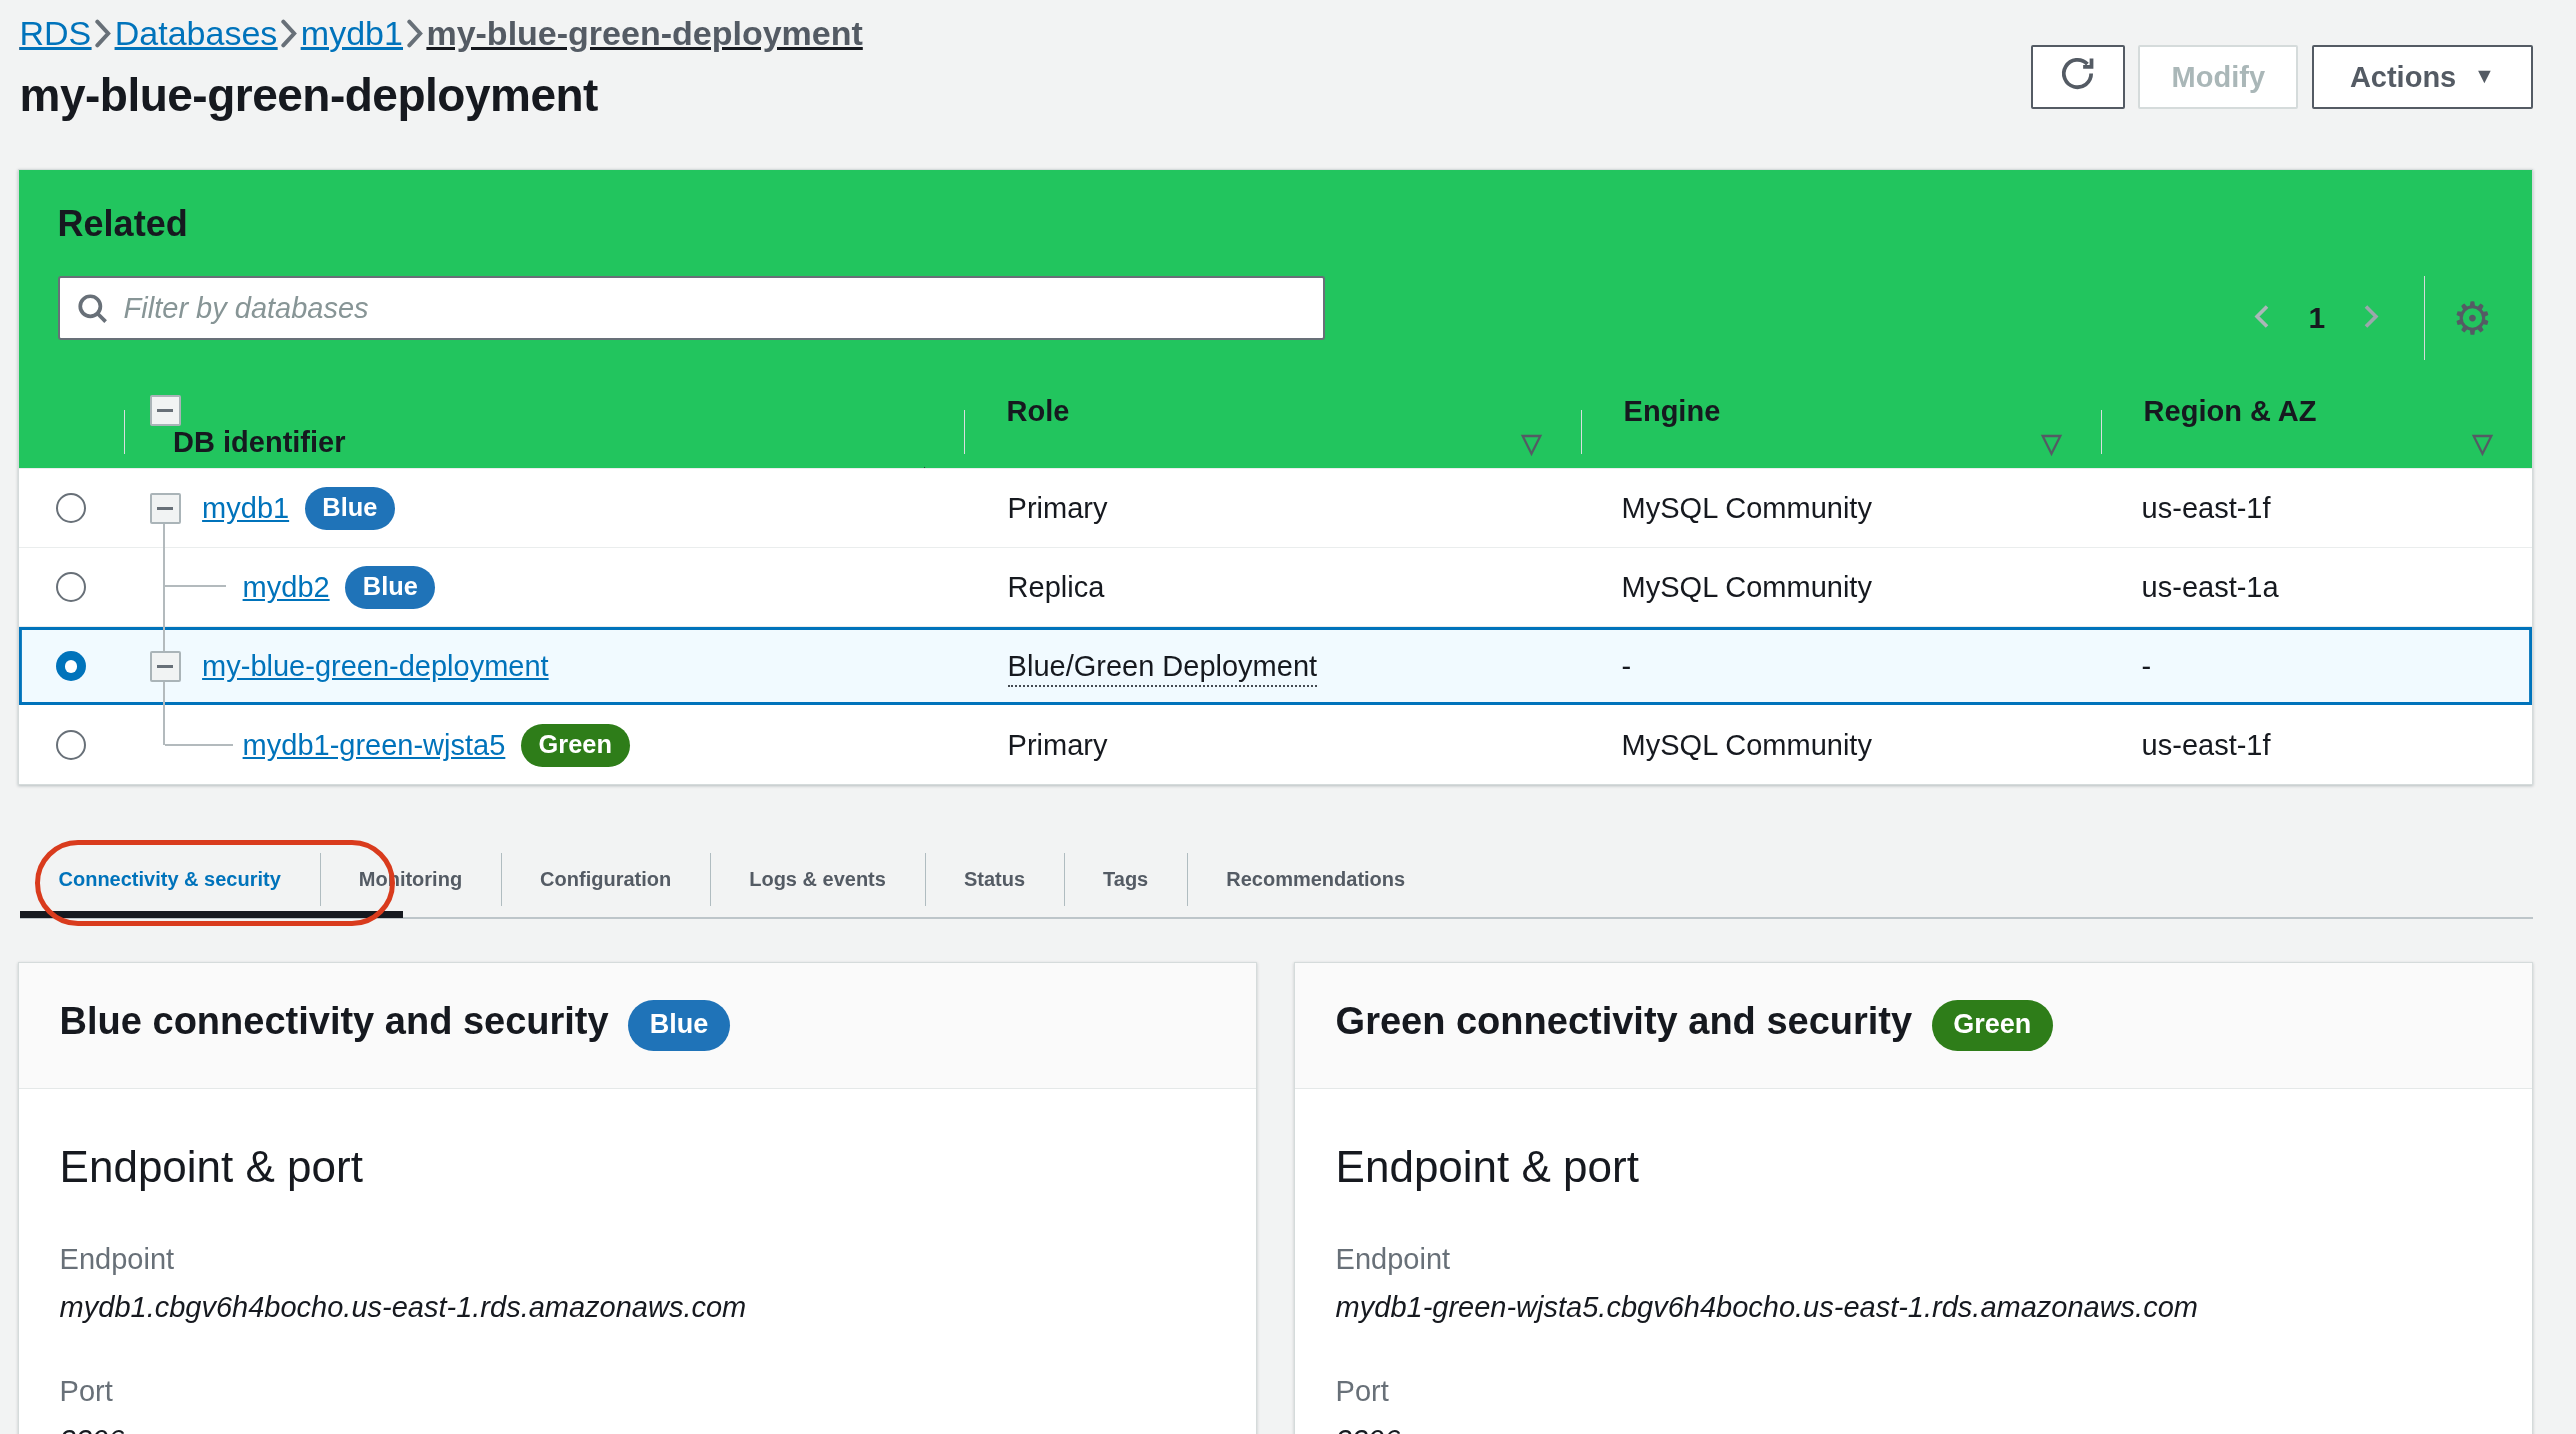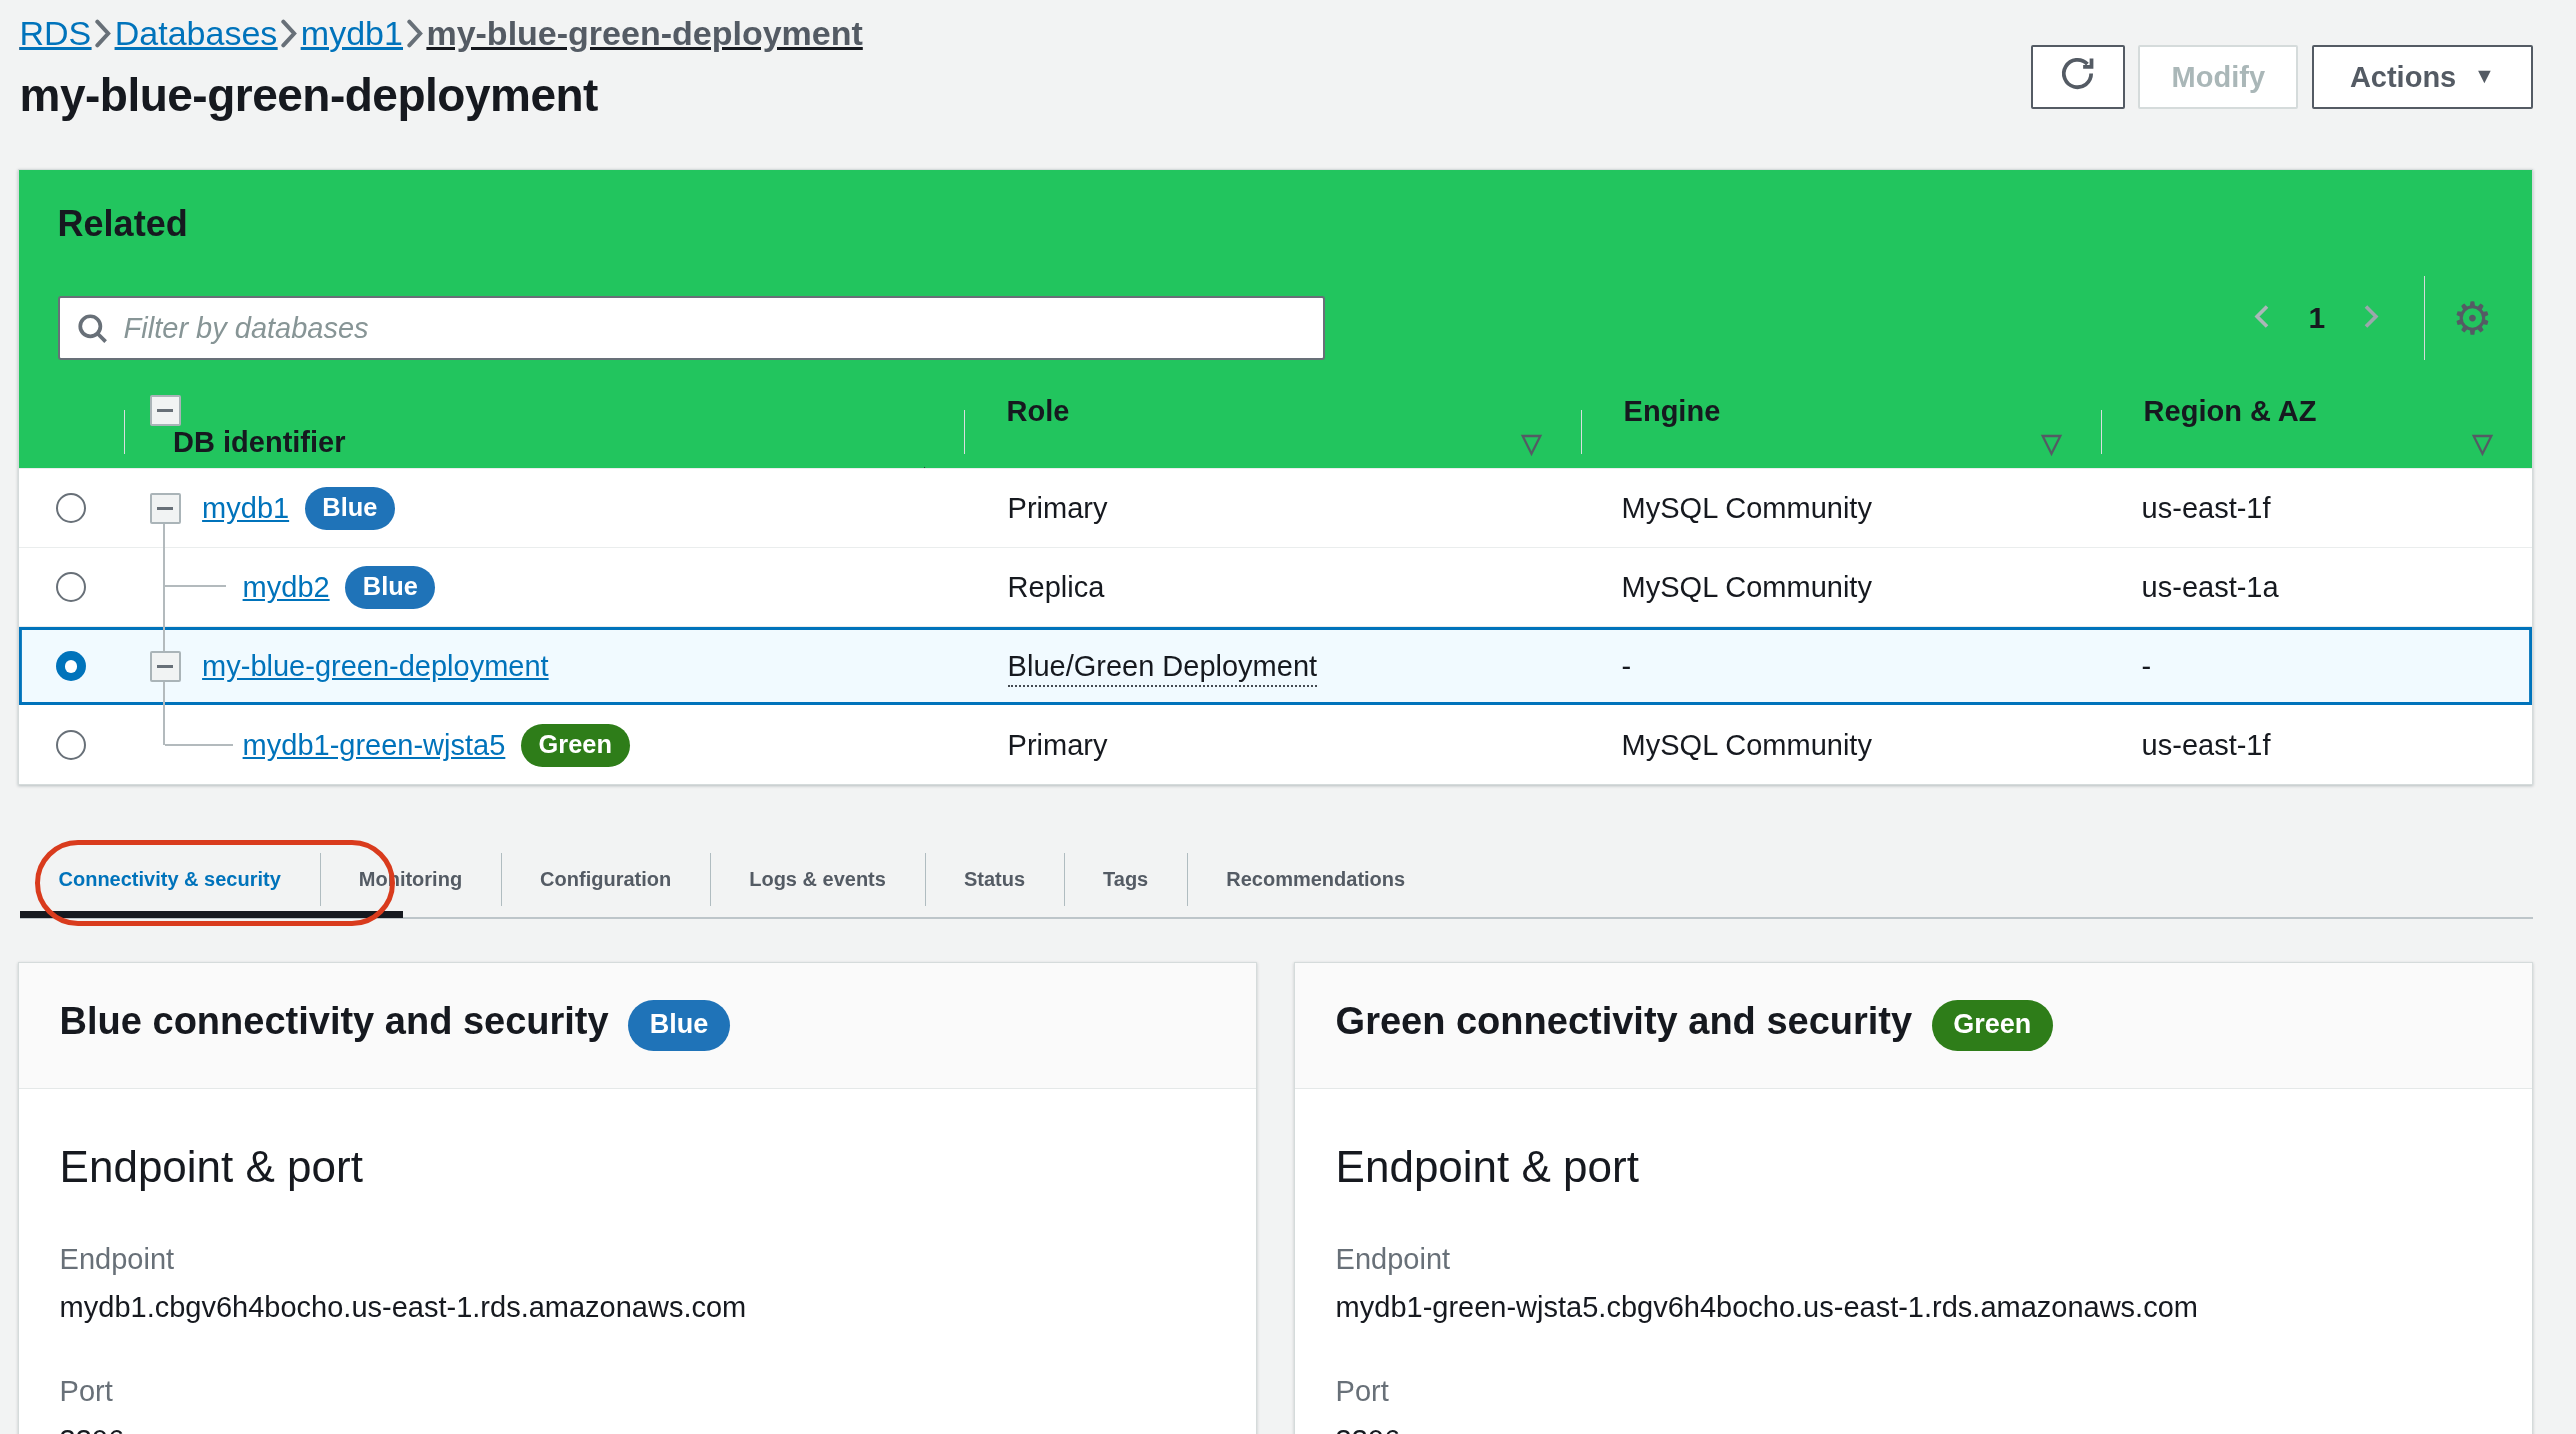--- a/index.html
+++ b/index.html
@@ -31,21 +31,21 @@
   .btn-actions { width:221px; gap:17.6px; }
   .caret { font-size:21.5px; line-height:1; }
 
   
   .card {
     width:2515px; margin:47px 0 0 17.6px; background:#22c55e;
     border:1px solid #d5dbdb; box-shadow:0 1px 2.9px rgba(0,28,36,.25);
   }
   .card-head { padding:19.5px 39px 35px; }
   h2.card-title { font-size:36px; font-weight:700; margin:13.7px 0 31px; }
-  .filter-row { display:flex; align-items:flex-end; justify-content:space-between; }
+  .filter-row { display:flex; align-items:flex-start; justify-content:space-between; }
   .search-box { position:relative; width:1267px; }
   .search-box input {
     width:100%; height:64px; border:2px solid #687078; border-radius:2.9px; background:#fff;
     font-family:inherit; font-size:29px; padding:0 19.5px 0 64px; color:#16191f; outline:none;
   }
   .search-box input::placeholder { color:#879596; font-style:italic; }
   .search-glyph { position:absolute; left:17.6px; top:14.7px; }
   .pager { display:flex; align-items:center; }
   .page-btn { background:none; border:none; cursor:pointer; padding:5.9px; display:flex; align-items:center; }
   .page-num { font-size:30px; font-weight:700; margin:0 25.4px; }
@@ -115,21 +115,21 @@
   .panels { display:flex; gap:37px; margin:41px 0 0 17.6px; width:2515px; }
   .panel { flex:1 1 0; background:#fff; border:1px solid #d5dbdb; box-shadow:0 1px 2.9px rgba(0,28,36,.2); min-height:508px; }
   .panel-header { background:#fafafa; border-bottom:1px solid #e4e8e8; padding:37px 41px; display:flex; align-items:flex-start; gap:19.5px; }
   .panel-title { font-size:38px; font-weight:700; }
   .panel-badge { background:#1f73b8; color:#fff; font-size:27px; font-weight:700; padding:8.8px 21.5px 10.7px; border-radius:29px; line-height:1.15; }
   .panel-badge.green { background:#2e7d19; }
   .panel-body { padding:53px 41px; }
   .section-heading { font-size:44px; font-weight:400; }
   .kv { margin-top:51px; }
   .kv .k { font-size:29px; color:#687078; }
-  .kv .v { font-size:29px; color:#16191f; margin-top:15.6px; }
+  .kv .v { font-size:29px; color:#16191f; margin-top:15.6px;font-style:italic; }
 </style>
 </head>
 <body>
 
 <div class="app">
 
   <div class="page-head">
     <nav class="breadcrumb">
       <a>RDS</a>
       <span class="crumb-sep">

